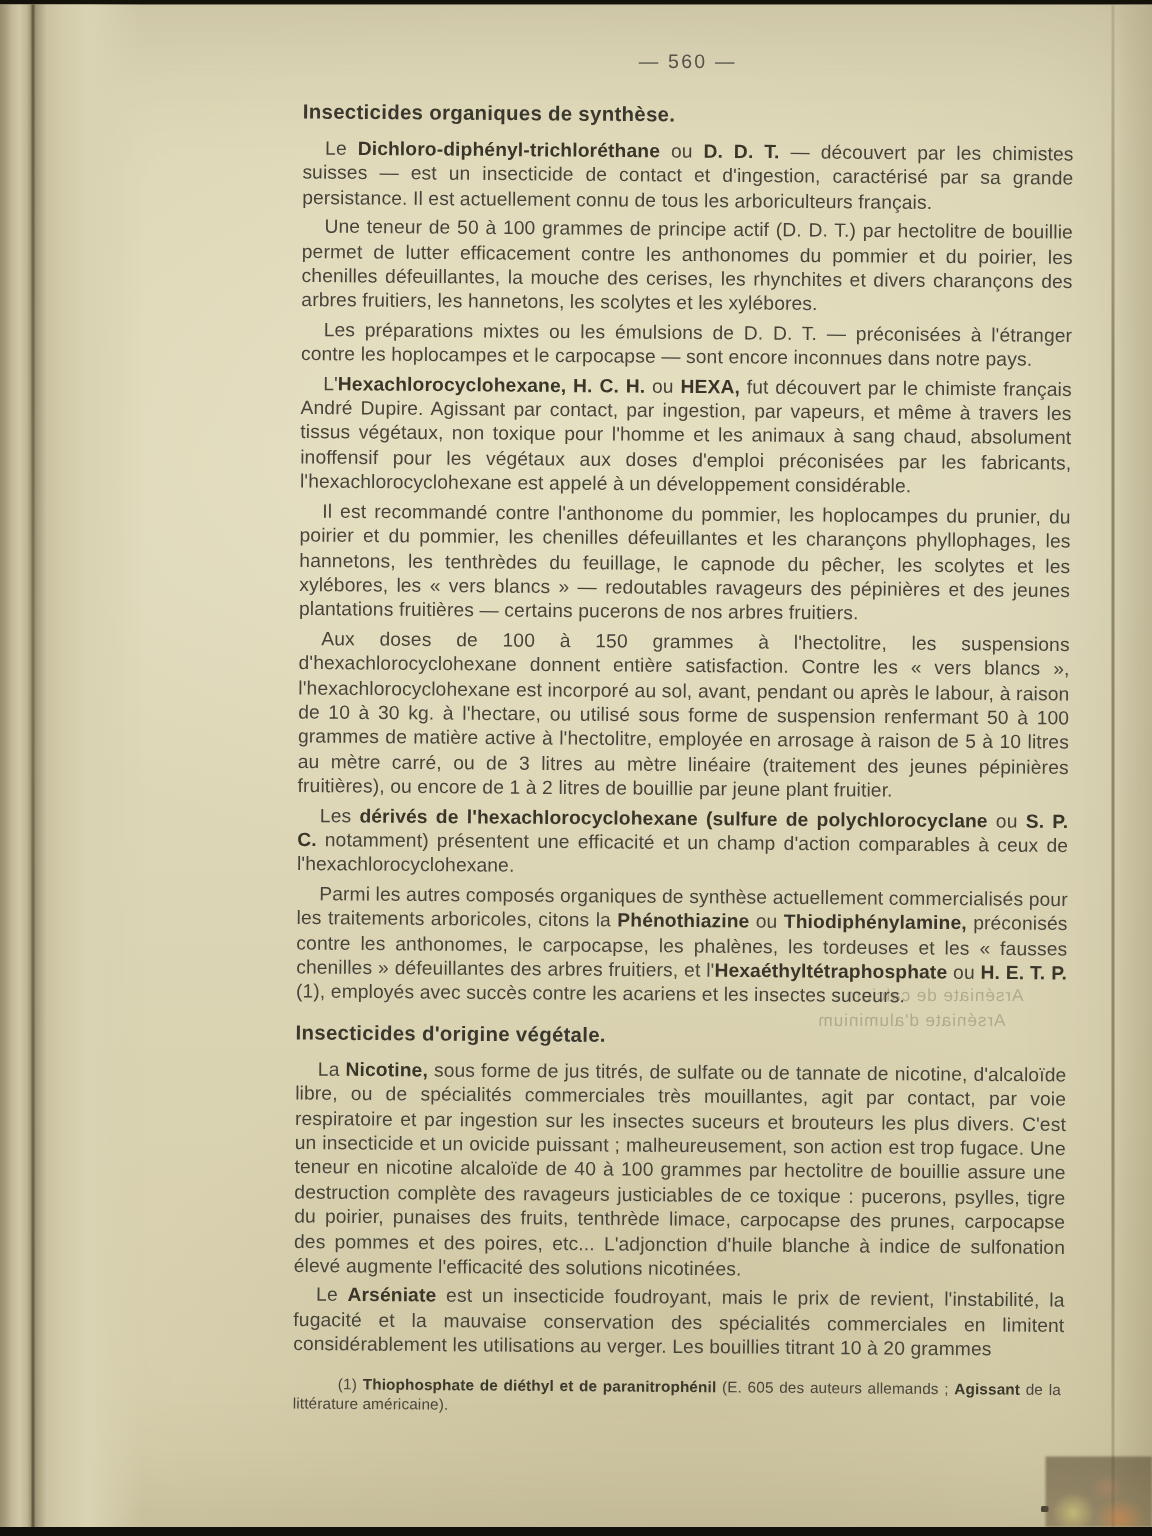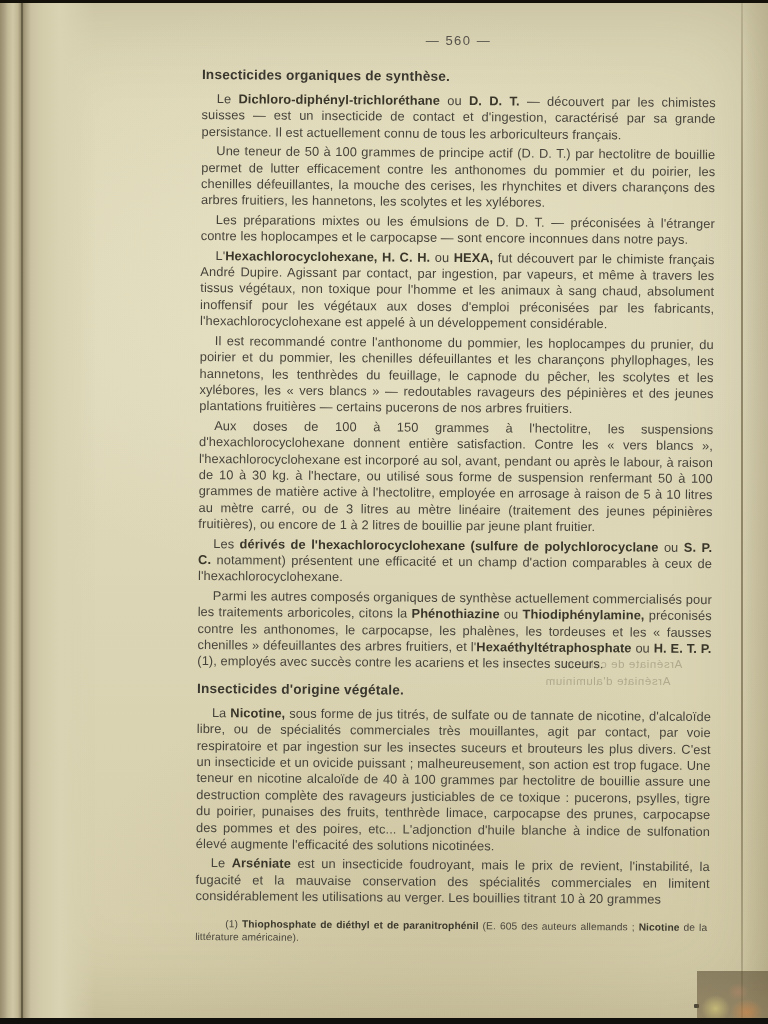--- a/index.html
+++ b/index.html
@@ -122,21 +122,21 @@
           <p><span>Les </span><b>dérivés de l'hexachlorocyclohexane (sulfure de polychlorocyclane</b><span> ou </span><b>S. P. C.</b><span> notamment) présentent une efficacité et un champ d'action comparables à ceux de l'hexachlorocyclohexane.</span></p>
           <p><span>Parmi les autres composés organiques de synthèse actuellement commercialisés pour les traitements arboricoles, citons la </span><b>Phénothiazine</b><span> ou </span><b>Thiodiphénylamine,</b><span> préconisés contre les anthonomes, le carpocapse, les phalènes, les tordeuses et les « fausses chenilles » défeuillantes des arbres fruitiers, et l'</span><b>Hexaéthyltétraphosphate</b><span> ou </span><b>H. E. T. P.</b><span> (1), employés avec succès contre les acariens et les insectes suceurs.</span></p>
         </div>
 
       <h2 class="second">Insecticides d'origine végétale.</h2>
       <div>
           <p><span>La </span><b>Nicotine,</b><span> sous forme de jus titrés, de sulfate ou de tannate de nicotine, d'alcaloïde libre, ou de spécialités commerciales très mouillantes, agit par contact, par voie respiratoire et par ingestion sur les insectes suceurs et brouteurs les plus divers. C'est un insecticide et un ovicide puissant ; malheureusement, son action est trop fugace. Une teneur en nicotine alcaloïde de 40 à 100 grammes par hectolitre de bouillie assure une destruction complète des ravageurs justiciables de ce toxique : pucerons, psylles, tigre du poirier, punaises des fruits, tenthrède limace, carpocapse des prunes, carpocapse des pommes et des poires, etc... L'adjonction d'huile blanche à indice de sulfonation élevé augmente l'efficacité des solutions nicotinées.</span></p>
           <p><span>Le </span><b>Arséniate</b><span> est un insecticide foudroyant, mais le prix de revient, l'instabilité, la fugacité et la mauvaise conservation des spécialités commerciales en limitent considérablement les utilisations au verger. Les bouillies titrant 10 à 20 grammes</span></p>
         </div>
 
-      <div class="footnote"><span>(1) </span><b>Thiophosphate de diéthyl et de paranitrophénil</b><span> (E. 605 des auteurs allemands ; </span><b>Nicotine</b><span> de la littérature américaine).</span></div>
+      <div class="footnote"><span>(1) </span><b>Thiophosphate de diéthyl et de paranitrophénil</b><span> (E. 605 des auteurs allemands ; </span><b>Agissant</b><span> de la littérature américaine).</span></div>
     </div>
 
     <div class="speck"></div>
     <div class="corner-photo"></div>
   </div>
 
   <div class="edge-bar bottom"></div>
 </div>
 
 </body></html>

